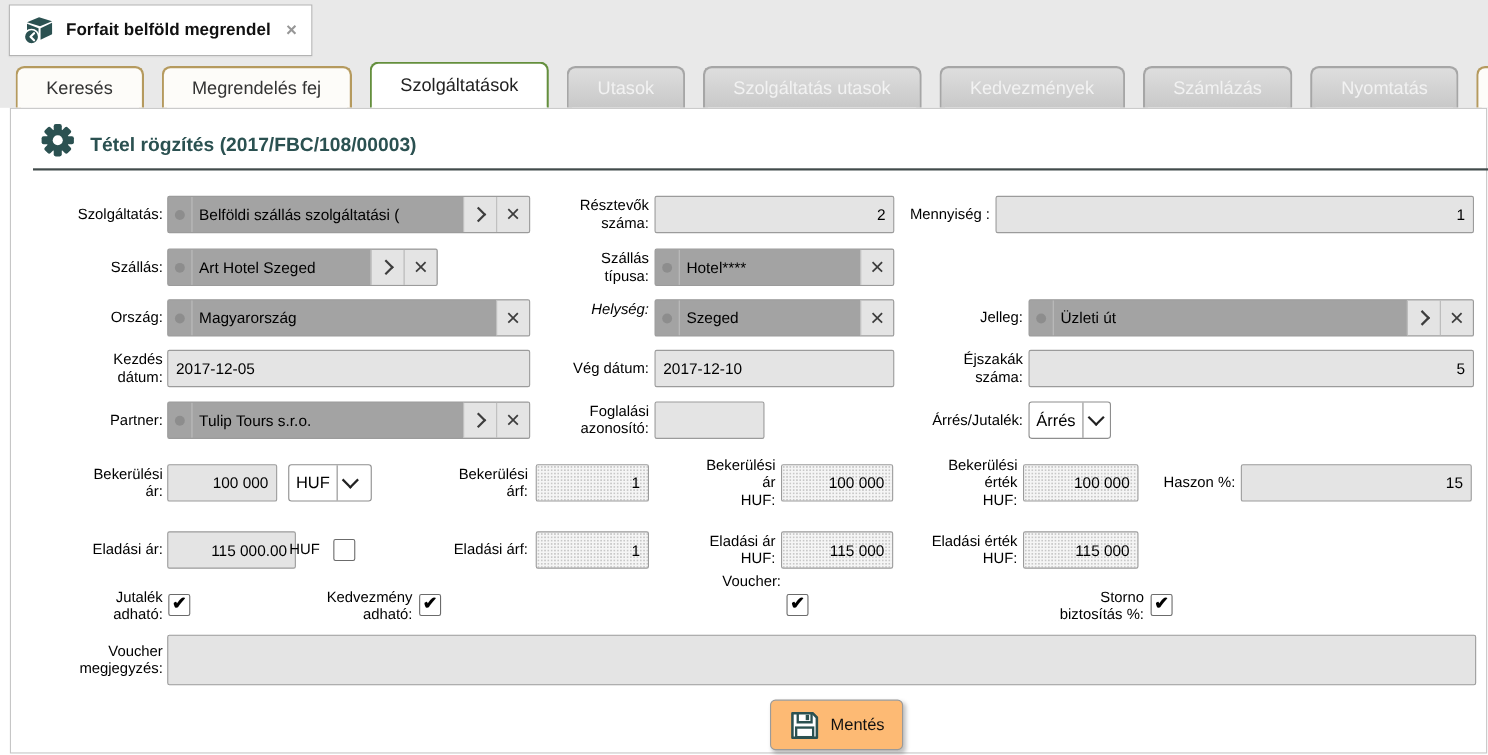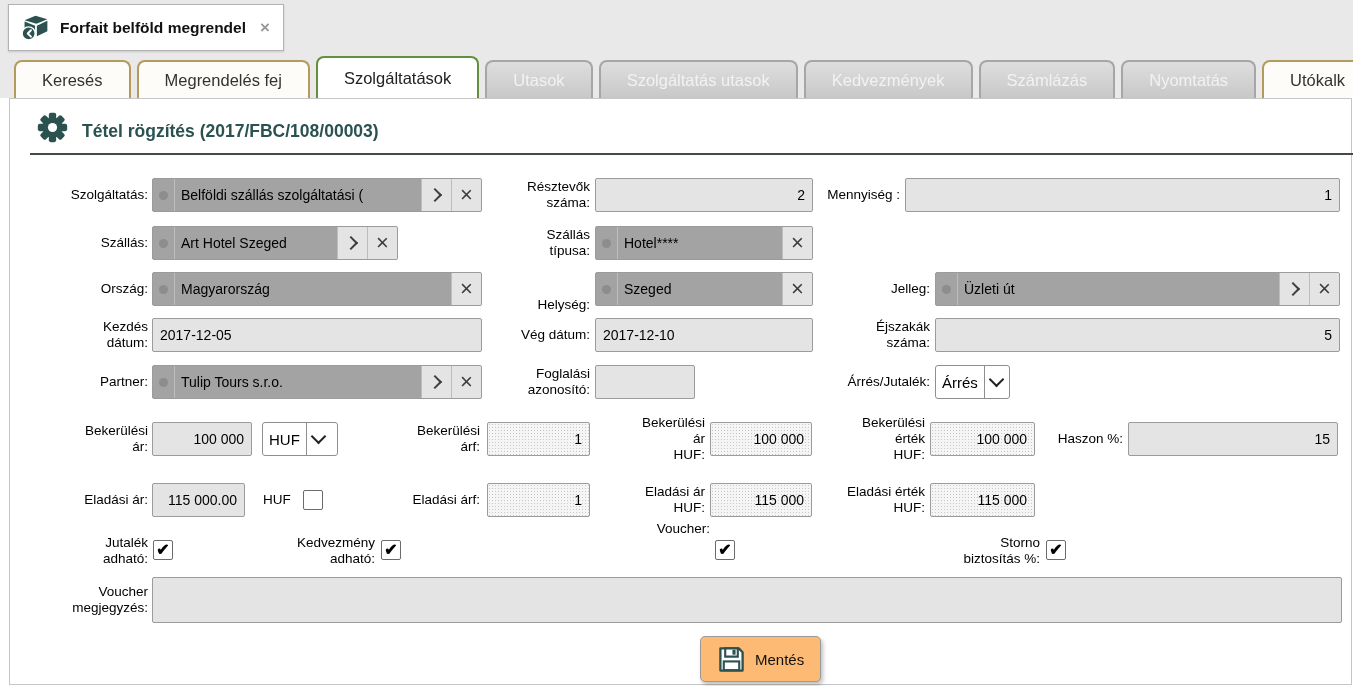--- a/index.html
+++ b/index.html
@@ -5,21 +5,21 @@
   html,body{margin:0;padding:0;width:1353px;height:686px;overflow:hidden;
     font-family:"Liberation Sans",sans-serif;background:#fff;}
   .topstrip{position:absolute;left:0;top:0;right:0;height:98px;background:#e9e9e9;}
   
   .wtab{position:absolute;left:8px;top:4px;height:45px;background:#fff;border:1px solid #b3b3b3;
     display:flex;align-items:center;gap:9px;padding:0 13px 0 11px;box-shadow:0 1px 2px rgba(0,0,0,.15);z-index:4;}
   .wtab-title{font-size:15.5px;font-weight:bold;color:#111;white-space:nowrap;}
   .wclose{font-size:17px;font-weight:bold;color:#979797;margin-left:5px;cursor:pointer;line-height:1;}
   
   .tabs{position:absolute;left:14px;top:56px;right:0;height:42px;display:flex;align-items:flex-end;
-    gap:6px;overflow:hidden;z-index:2;}
+    gap:16px;overflow:hidden;z-index:2;}
   .tab{box-sizing:border-box;height:38px;display:flex;align-items:center;padding:0 26px;
     font-size:16.5px;border-radius:8px 8px 0 0;border:2px solid #999;border-bottom:none;
     position:relative;white-space:nowrap;}
   .tab.enabled{background:#fdfcf9;border-color:#b59a5e;color:#333;cursor:pointer;}
   .tab.active{background:#fff;border-color:#648f3d;color:#222;height:42px;z-index:3;cursor:default;}
   .tab.active::after{content:"";position:absolute;left:0;right:0;bottom:-1px;height:2px;background:#fff;}
   .tab.disabled{background:linear-gradient(#dedede,#c8c8c8);border-color:#a6a6a6;color:#f2f2f2;}
   
   .panel{position:absolute;left:9px;top:98px;width:1343px;height:587px;background:#fff;
     border:1px solid #c6c6c6;box-sizing:border-box;z-index:1;}
@@ -147,21 +147,21 @@
 </div>
 
 <div class="lbl" style="left:20px;top:272px;width:128px;">Ország:</div>
 <div class="combo dotted" style="left:152px;top:272px;width:330px;">
   <span class="cdot">
       <i class="dot"></i>
     </span>
   <span class="ctxt">Magyarország</span>
   <span class="cbtn xm"></span>
 </div>
-<div class="lbl" style="left:478px;top:288px;width:112px;">Helység:</div>
+<div class="lbl" style="left:478px;top:264px;width:112px;font-style:italic;">Helység:</div>
 <div class="combo dotted" style="left:595px;top:272px;width:218px;">
   <span class="cdot">
       <i class="dot"></i>
     </span>
   <span class="ctxt">Szeged</span>
   <span class="cbtn xm"></span>
 </div>
 <div class="lbl" style="left:830px;top:272px;width:100px;">Jelleg:</div>
 <div class="combo" style="left:935px;top:272px;width:405px;text-align:right;">
   <span class="cdot">
@@ -222,21 +222,21 @@
 HUF:</div>
 <div class="fld r dotted" style="left:710px;top:422px;width:102px;">100 000</div>
 <div class="lbl" style="left:822px;top:416px;width:103px;height:46px;">Bekerülési
 érték
 HUF:</div>
 <div class="fld r dotted" style="left:930px;top:422px;width:105px;">100 000</div>
 <div class="lbl" style="left:1035px;top:422px;width:88px;">Haszon %:</div>
 <div class="fld r" style="left:1128px;top:422px;width:210px;">15</div>
 
 <div class="lbl" style="left:20px;top:483px;width:128px;">Eladási ár:</div>
-<div class="fld r" style="left:152px;top:483px;width:93px;">115 000.00</div>
+<div class="fld r" style="left:152px;top:483px;width:117px;">115 000.00</div>
 <div class="lbl la" style="left:263px;top:483px;width:35px;">HUF</div>
 <div class="cb" style="left:303px;top:490px;"></div>
 <div class="lbl" style="left:375px;top:483px;width:105px;">Eladási árf:</div>
 <div class="fld r dotted" style="left:487px;top:483px;width:103px;">1</div>
 <div class="lbl" style="left:600px;top:483px;width:105px;">Eladási ár
 HUF:</div>
 <div class="fld r dotted" style="left:710px;top:483px;width:102px;">115 000</div>
 <div class="lbl" style="left:815px;top:483px;width:110px;">Eladási érték
 HUF:</div>
 <div class="fld r dotted" style="left:930px;top:483px;width:105px;">115 000</div>

